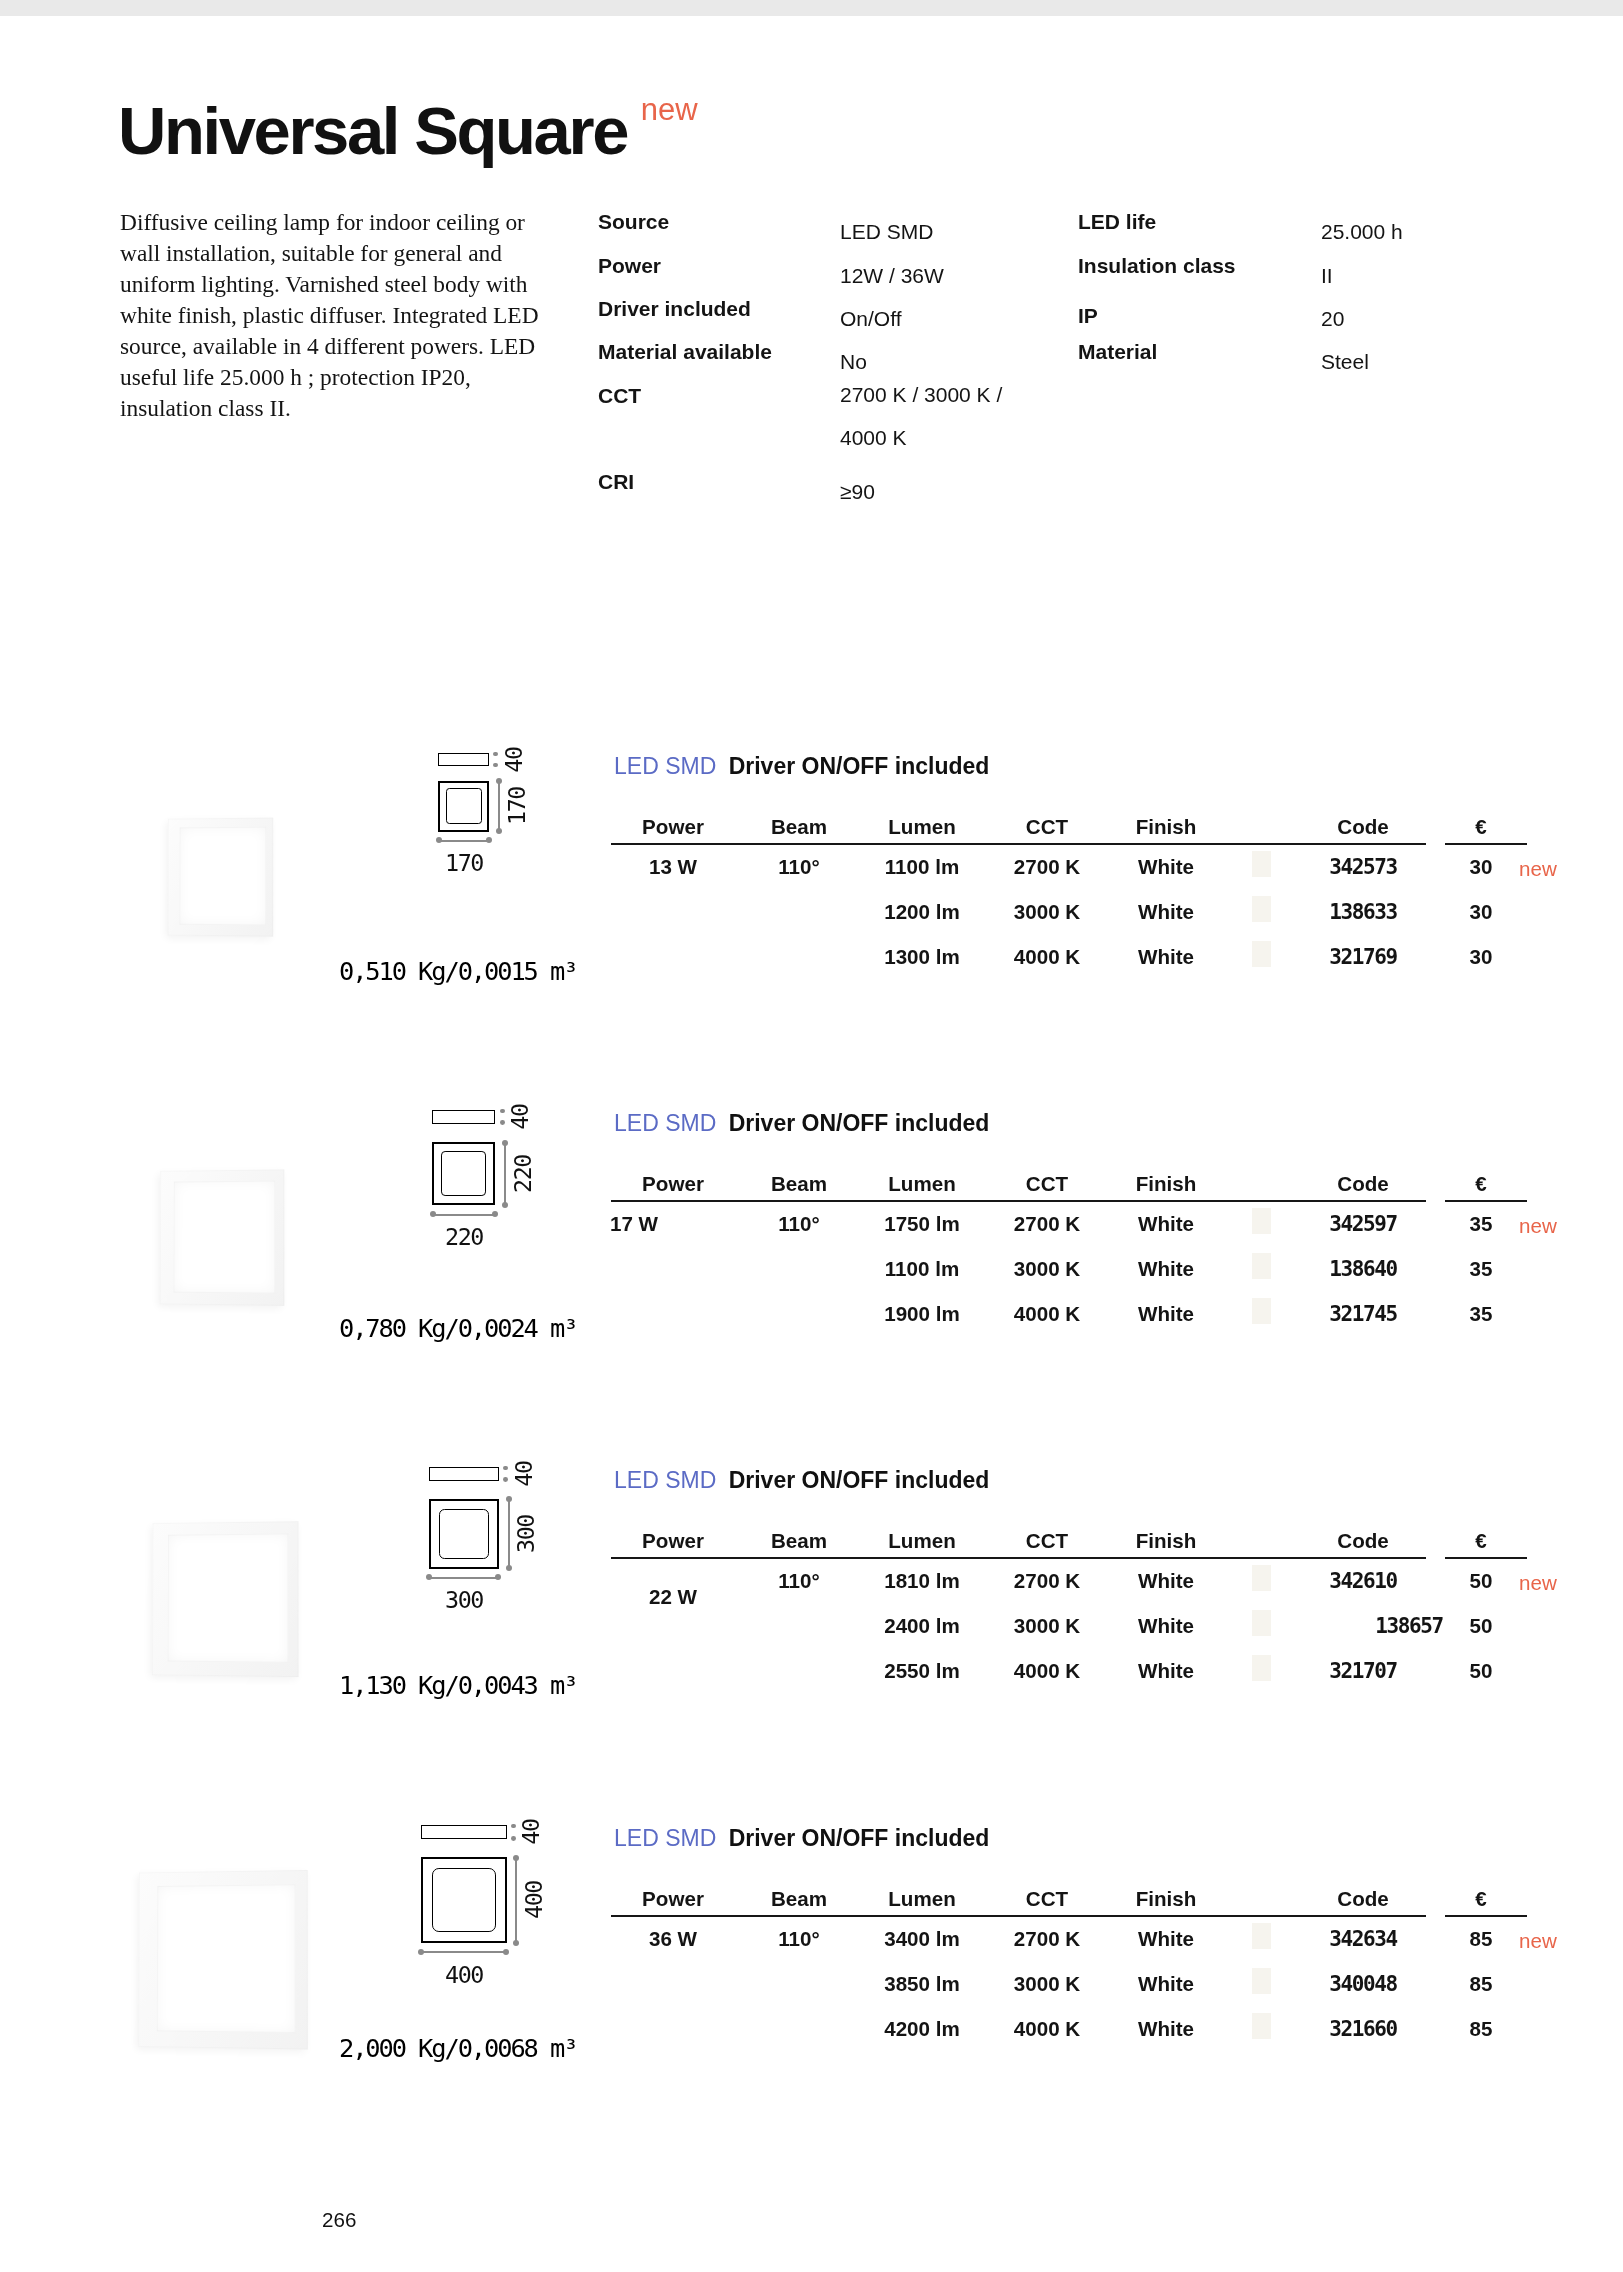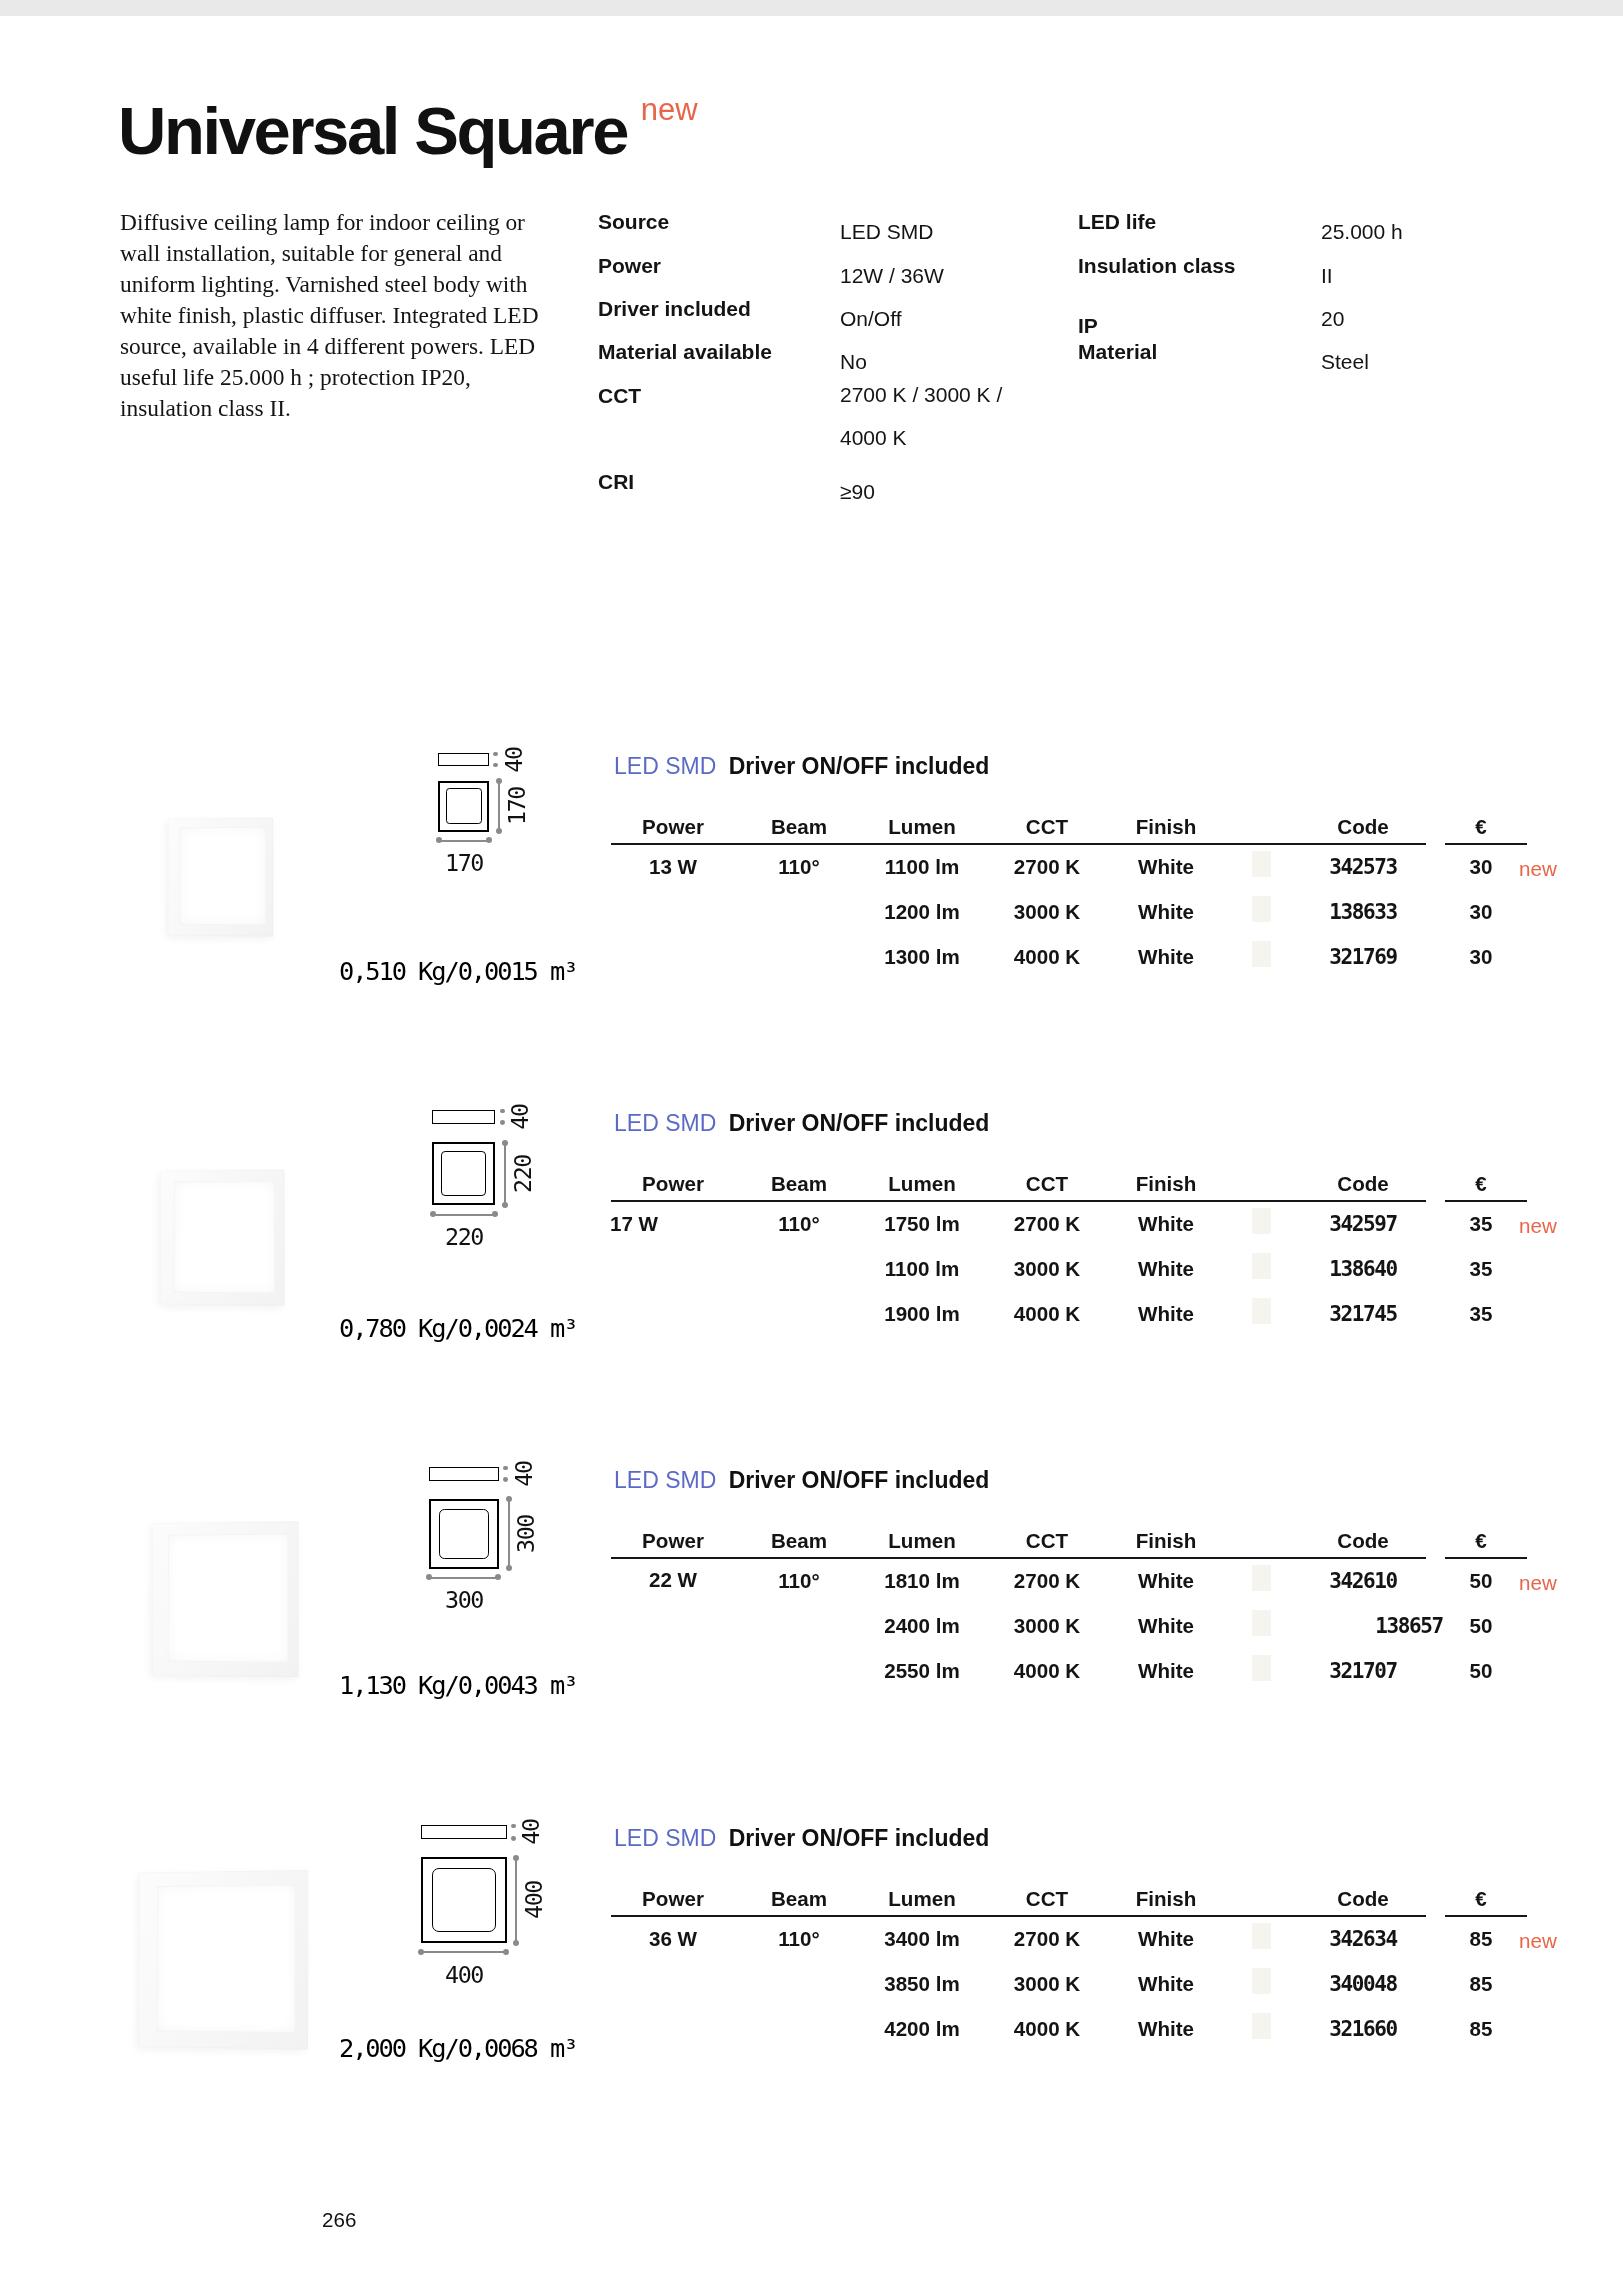--- a/index.html
+++ b/index.html
@@ -88,21 +88,21 @@
     <span class="spec-label" style="left:598px;top:368px">CCT</span>
     <span class="spec-value" style="left:840px;top:357px">2700 K / 3000 K /
 4000 K</span>
     <span class="spec-label" style="left:598px;top:454px">CRI</span>
     <span class="spec-value" style="left:840px;top:454px">≥90</span>
 
     <span class="spec-label" style="left:1078px;top:194px">LED life</span>
     <span class="spec-value" style="left:1321px;top:194px">25.000 h</span>
     <span class="spec-label" style="left:1078px;top:238px">Insulation class</span>
     <span class="spec-value" style="left:1321px;top:238px">II</span>
-    <span class="spec-label" style="left:1078px;top:298px">IP</span>
+    <span class="spec-label" style="left:1078px;top:288px">IP</span>
     <span class="spec-value" style="left:1321px;top:281px">20</span>
     <span class="spec-label" style="left:1078px;top:324px">Material</span>
     <span class="spec-value" style="left:1321px;top:324px">Steel</span>
   </div>
 
   <section class="sec" style="top:737px">
     <div class="photo" style="left:167px;top:65px;width:106px;height:118px">
         <div class="photo-inner"></div>
       </div>
 
@@ -249,21 +249,21 @@
     <span class="col-head" style="left:673px">Power</span>
     <span class="col-head" style="left:799px">Beam</span>
     <span class="col-head" style="left:922px">Lumen</span>
     <span class="col-head" style="left:1047px">CCT</span>
     <span class="col-head" style="left:1166px">Finish</span>
     <span class="col-head" style="left:1363px">Code</span>
     <span class="col-head" style="left:1481px">€</span>
     <div class="rule" style="left:611px;width:815px"></div>
     <div class="rule" style="left:1445px;width:82px"></div>
 
-    <span class="cell" style="left:673px;top:101px">22 W</span>
+    <span class="cell" style="left:673px;top:118px">22 W</span>
     <span class="cell" style="left:799px;top:102px">110°</span>
     <span class="cell" style="left:922px;top:102px">1810 lm</span>
     <span class="cell" style="left:1047px;top:102px">2700 K</span>
     <span class="cell" style="left:1166px;top:102px">White</span>
     <span class="swatch" style="top: 98px; background: rgb(246, 244, 238);"></span>
     <span class="cell code" style="left:1363px;top:102px">342610</span>
     <span class="cell" style="left:1481px;top:102px">50</span>
     <span class="flag-new" style="top: 104px; color: rgb(232, 101, 74);">new</span>
 
     <span class="cell" style="left:922px;top:147px">2400 lm</span>

